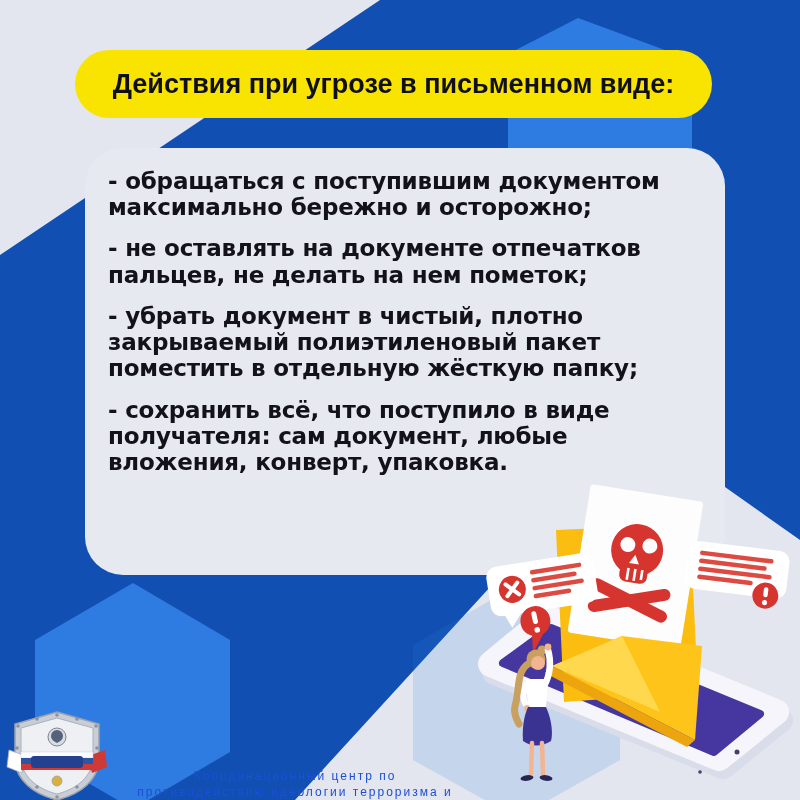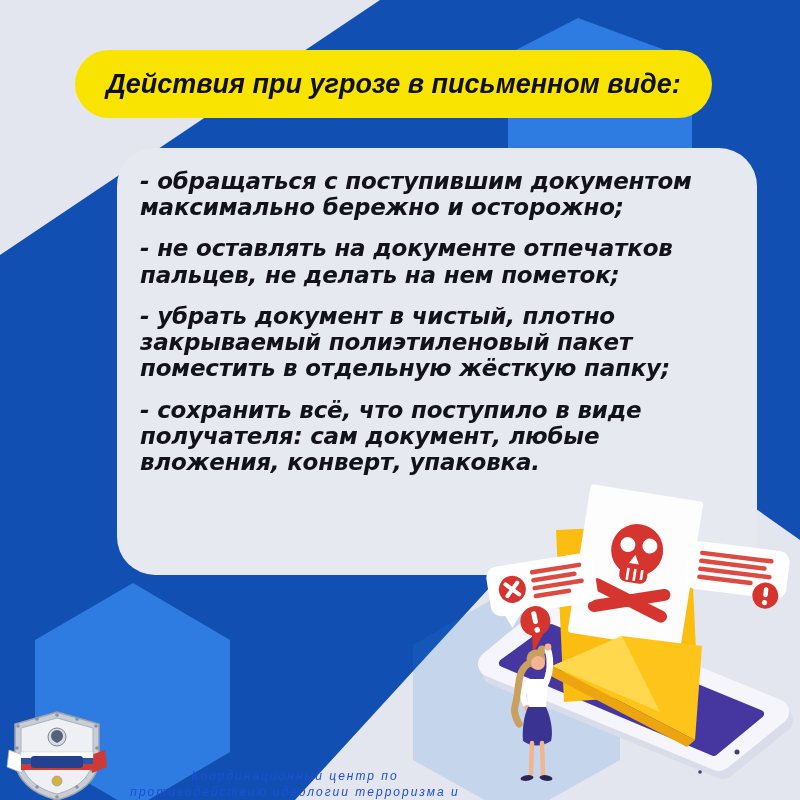--- a/index.html
+++ b/index.html
@@ -1,28 +1,26 @@
 <!DOCTYPE html>
 <html><head>
 <meta charset="utf-8">
 <style>
   html,body{margin:0;padding:0;background:#c9cdd8;}
   .poster{
     position:relative;width:800px;height:800px;overflow:hidden;
     background:#e3e6ef;
     font-family:"DejaVu Sans","Liberation Sans",sans-serif;
-    font-style:italic;
   }
   .bg-svg,.fg-svg{position:absolute;left:0;top:0;width:800px;height:800px;pointer-events:none;}
   .bg-svg{z-index:1;}
   .card{
     position:absolute;z-index:2;left:85px;top:148px;width:640px;height:427px;
     background:#e7e9f1;border-radius:38px;box-sizing:border-box;
     padding:20px 3px 0 23px;
-    margin-left:32px;
   }
   .card p{
     margin:0 0 15px 0;
     font-size:23px;font-weight:bold;color:#121218;
     line-height:1.14;letter-spacing:-0.2px;
     white-space:pre-line;
   }
   .banner{
     position:absolute;z-index:3;left:75px;top:50px;width:637px;height:68px;
     background:#f8e400;border-radius:34px;

